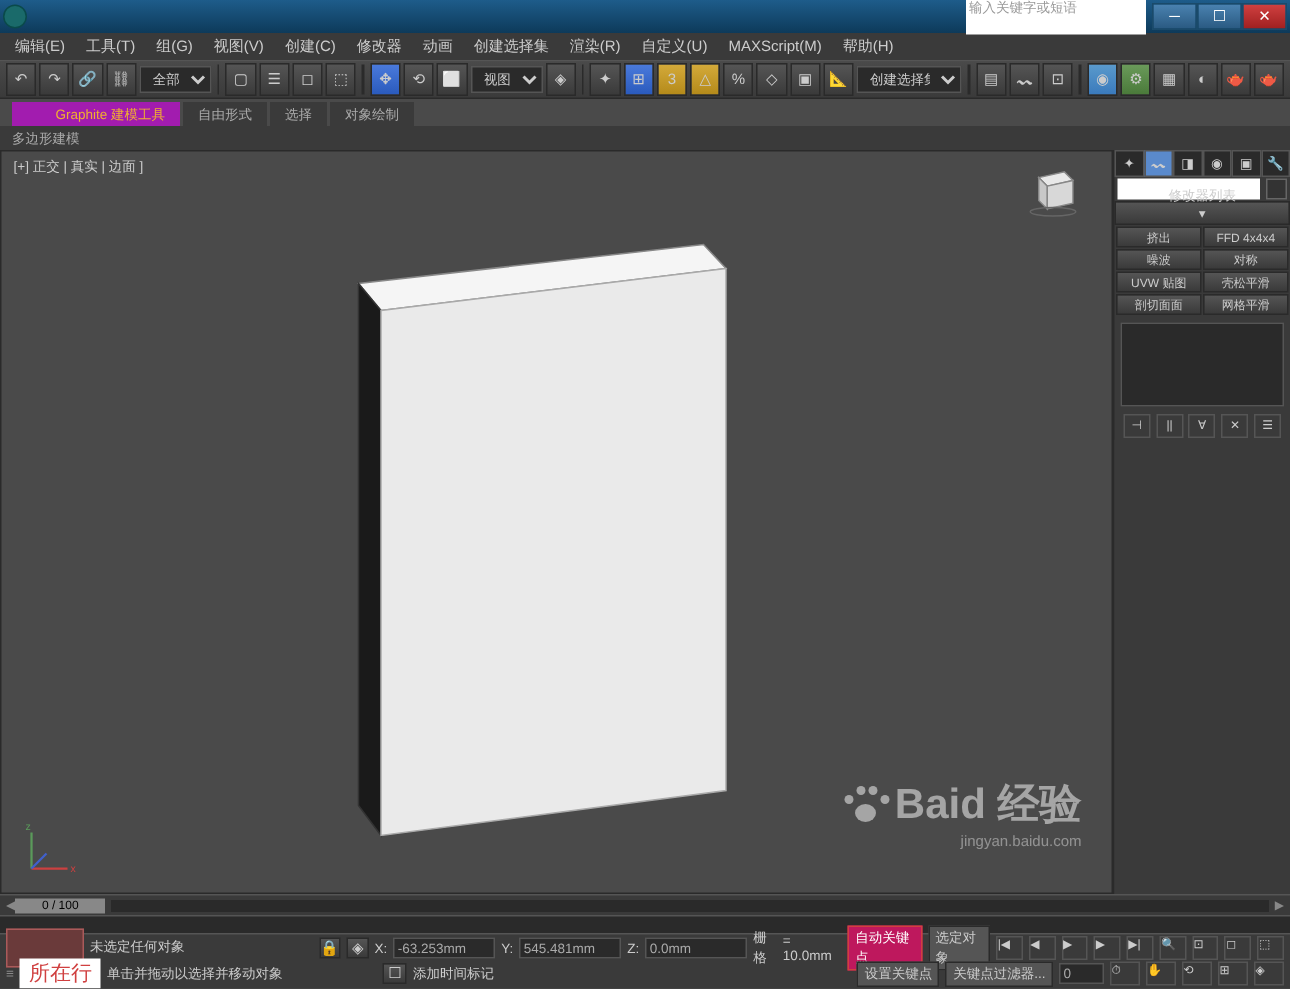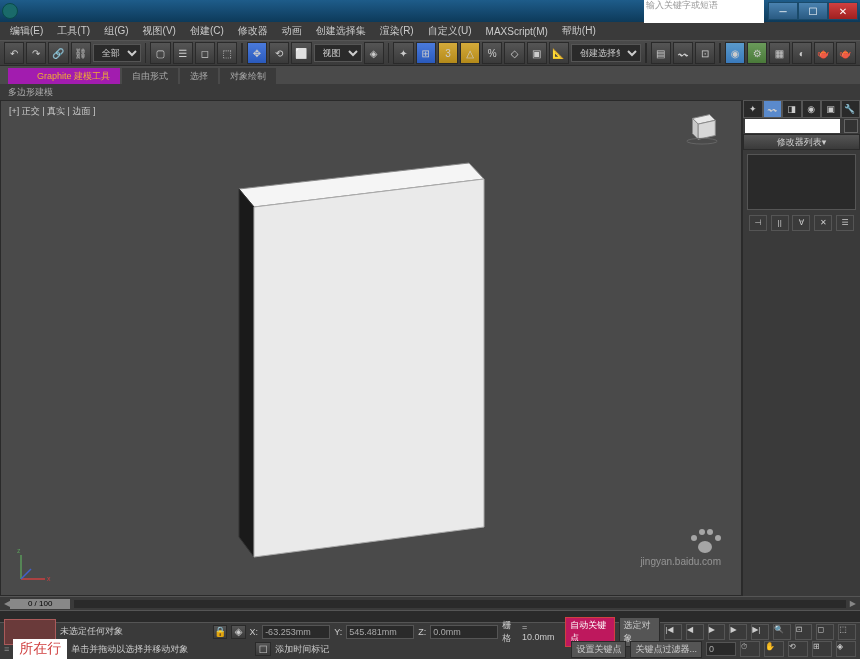--- a/index.html
+++ b/index.html
@@ -44,21 +44,21 @@
     .box3d { position: absolute; left: 218px; top: 58px; }
     
     
     .cmd-panel { width: 118px; background: #3a3a3a; border-left: 1px solid #2a2a2a; display: flex; flex-direction: column; }
     .cmd-tabs { height: 18px; display: flex; background: #2a2a2a; }
     .cmd-tab { flex: 1; display: flex; align-items: center; justify-content: center; border: 1px solid #555; color: #ccc; font-size:9px; cursor: pointer; }
     .cmd-tab.active { background: #5a8acc; }
     .cmd-name-row { display:flex; height:16px; }
     .cmd-name { flex:1; background: #fff; height: 14px; margin: 1px 2px; }
     .cmd-color { width: 14px; height: 14px; background: #333; margin: 1px 2px; border: 1px solid #666; }
-    .cmd-rollout-head { height: 16px; background: linear-gradient(to bottom,#555,#3a3a3a); color: #ccc; font-size: 9px; padding: 2px 4px; display:flex; justify-content:center; align-items:center; border:1px solid #2a2a2a; }
+    .cmd-rollout-head { height: 16px; background: linear-gradient(to bottom,#555,#3a3a3a); color: #ccc; font-size: 9px; padding: 2px 4px; display:flex; justify-content:flex-end; align-items:center; border:1px solid #2a2a2a;flex-direction:column; }
     .cmd-grid { display: grid; grid-template-columns: 1fr 1fr; gap: 1px; padding: 1px; }
     .cmd-btn { height: 14px; background: linear-gradient(to bottom,#555,#3a3a3a); color: #ccc; font-size: 8px; text-align: center; line-height: 14px; border: 1px solid #2a2a2a; cursor: pointer; overflow:hidden; }
     .cmd-preview { height: 56px; background: #2a2a2a; margin: 4px; border: 1px solid #555; }
     .cmd-play-row { height: 18px; display: flex; justify-content: space-around; align-items: center; padding: 0 4px; }
     .cmd-play-btn { width: 18px; height: 16px; background: #3a3a3a; border: 1px solid #555; color: #ccc; font-size: 8px; text-align:center; line-height:14px; cursor:pointer; }
     .cmd-lower { flex:1; background:#3a3a3a; }
     
     
     .timeline { height: 14px; background: #3a3a3a; display: flex; align-items: center; padding: 0 4px; border-top: 1px solid #555; }
     .time-slider { width: 60px; height: 10px; background: #888; color: #000; font-size: 8px; text-align:center; line-height:10px; }
@@ -185,40 +185,51 @@
     </svg>
 
     <div class="watermark">
       <div class="paw">
         <i style="width:14px;height:12px;left:9px;top:14px"></i>
         <i style="width:6px;height:6px;left:2px;top:8px"></i>
         <i style="width:6px;height:6px;left:10px;top:2px"></i>
         <i style="width:6px;height:6px;left:18px;top:2px"></i>
         <i style="width:6px;height:6px;left:26px;top:8px"></i>
       </div>
+      <span>Baid 经验</span>
     </div>
     <div class="watermark-sub">jingyan.baidu.com</div>
   </div>
 
   <div class="cmd-panel">
     <div class="cmd-tabs">
       <div class="cmd-tab">✦</div>
       <div class="cmd-tab active">〰</div>
       <div class="cmd-tab">◨</div>
       <div class="cmd-tab">◉</div>
       <div class="cmd-tab">▣</div>
       <div class="cmd-tab">🔧</div>
     </div>
     <div class="cmd-name-row">
       <div class="cmd-name"></div>
       <div class="cmd-color"></div>
     </div>
     <div class="cmd-rollout-head">
       <span>修改器列表</span>
         <span>▾</span>
+    </div>
+    <div class="cmd-grid">
+      <div class="cmd-btn">挤出</div>
+      <div class="cmd-btn">FFD 4x4x4</div>
+      <div class="cmd-btn">噪波</div>
+      <div class="cmd-btn">对称</div>
+      <div class="cmd-btn">UVW 贴图</div>
+      <div class="cmd-btn">壳松平滑</div>
+      <div class="cmd-btn">剖切面面</div>
+      <div class="cmd-btn">网格平滑</div>
     </div>
     <div class="cmd-preview"></div>
     <div class="cmd-play-row">
       <div class="cmd-play-btn">⊣</div>
       <div class="cmd-play-btn">||</div>
       <div class="cmd-play-btn">∀</div>
       <div class="cmd-play-btn">✕</div>
       <div class="cmd-play-btn">☰</div>
     </div>
     <div class="cmd-lower"></div>

